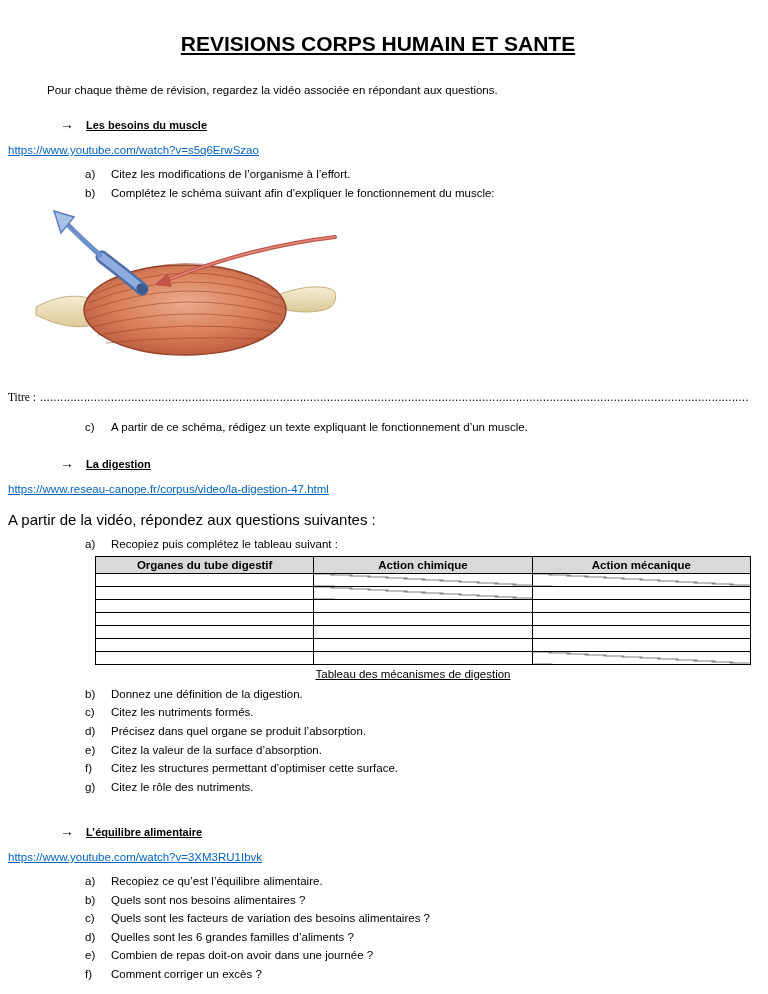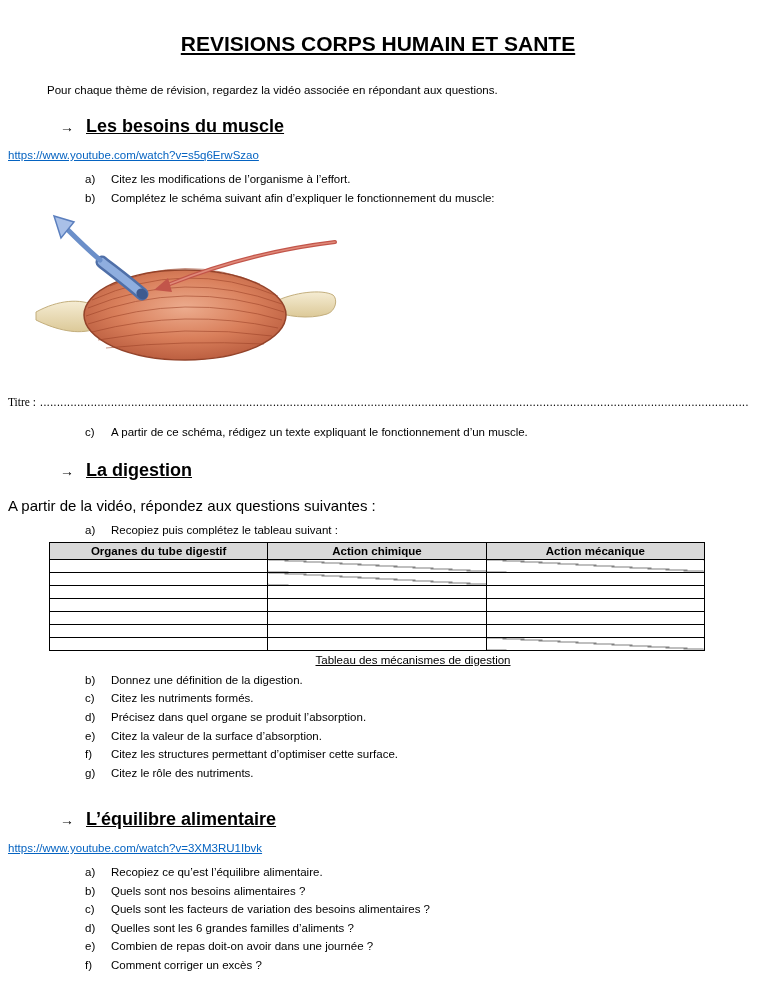--- a/index.html
+++ b/index.html
@@ -9,38 +9,38 @@
     width:768px; min-height:994px; background:#fff;
     padding:30px 20px 18px 8px; position:relative; overflow:hidden;
   }
   h1.doc-title {
     text-align:center; font-size:21px; font-weight:bold;
     text-decoration:underline; margin:2px 0 28px 0;
   }
   .intro { font-size:11.5px; margin:0 0 6px 39px; }
   .section-heading { margin:20px 0 6px 52px; font-size:12px; display:flex; align-items:baseline; }
   .arrow { font-size:14px; margin-right:12px; font-weight:400; }
-  .heading-text { font-weight:bold; text-decoration:underline; font-size:18px; }
+  .heading-text { font-weight:bold; text-decoration:underline; font-size:11px; }
   a.doc-link {
     display:block; width:fit-content; color:#0563C1; text-decoration:underline;
     font-size:11.5px; margin:12px 0 10px 0; cursor:pointer;
   }
   .qlist { margin:4px 0 0 77px; }
   .list-item { display:flex; font-size:11.5px; margin:2.5px 0; line-height:1.4; }
   .li-label { flex:0 0 26px; }
   .li-text { flex:1; }
   .figure-wrap { margin:6px 0 0 22px; width:310px; height:172px; }
   .titre-row { display:flex; align-items:baseline; font-size:11.5px; margin:12px 0 0 0; width:740px;font-family:Liberation Serif, serif; }
   .titre-label { white-space:nowrap; margin-right:4px; }
   .titre-dots { flex:1; overflow:hidden; white-space:nowrap; letter-spacing:0.5px; }
   .lead-text { font-size:15px; margin:16px 0 8px 0; }
   .c-item { margin-top:16px; }
   table.digestion-table {
     border-collapse:collapse; table-layout:fixed;
-    margin:4px 0 0 41px; width:656px;
+    margin:4px 0 0 87px; width:656px;
   }
   table.digestion-table th {
     background:#D9D9D9; border:1px solid #000; font-size:11.5px;
     font-weight:bold; text-align:center; padding:1px 4px; height:17px;
   }
   table.digestion-table td {
     border:1px solid #000; height:13px; font-size:10px; padding:0;
   }
   table.digestion-table td.diag {
     background-image:linear-gradient(to top right,
@@ -137,20 +137,21 @@
         <span class="li-label">c)</span>
         <span class="li-text">A partir de ce schéma, rédigez un texte expliquant le fonctionnement d’un muscle.</span>
       </div>
     </div>
 
   <div class="section-heading">
     <span class="arrow">→</span>
     <span class="heading-text">La digestion</span>
   </div>
 
+  <a class="doc-link" href="#">https://www.reseau-canope.fr/corpus/video/la-digestion-47.html</a>
 
   <p class="lead-text">A partir de la vidéo, répondez aux questions suivantes :</p>
 
   <div class="qlist">
       <div class="list-item">
         <span class="li-label">a)</span>
         <span class="li-text">Recopiez puis complétez le tableau suivant :</span>
       </div>
     </div>
 

